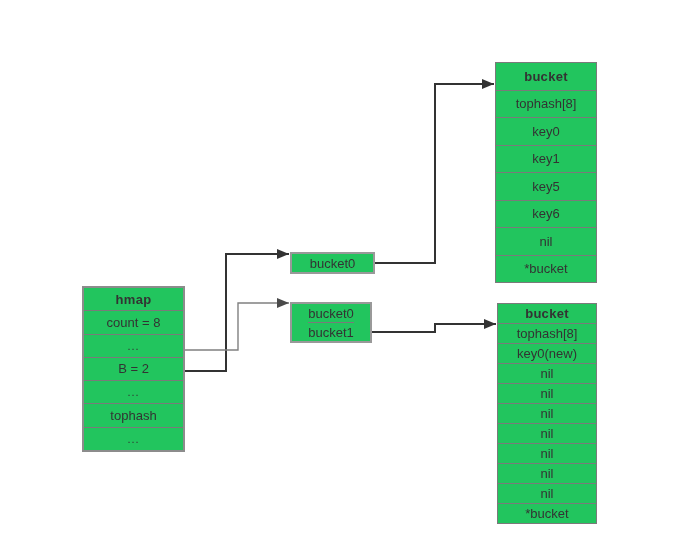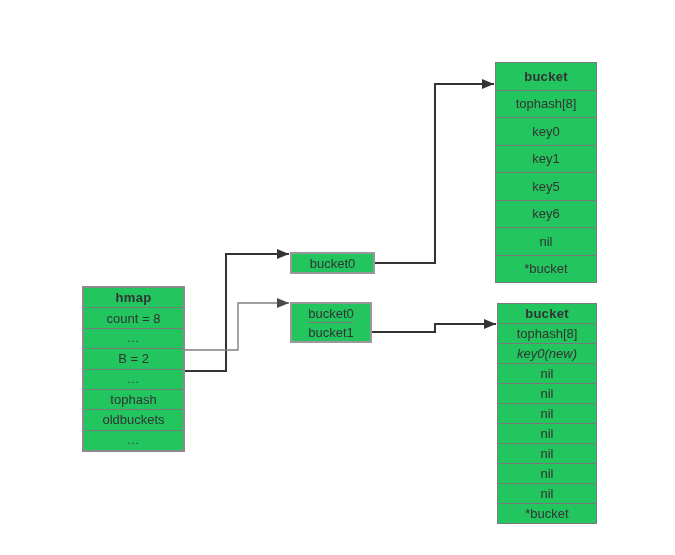--- a/index.html
+++ b/index.html
@@ -27,21 +27,21 @@
     display: flex;
     align-items: center;
     justify-content: center;
     border-top: 1px solid #7a7a7a;
     white-space: nowrap;
     overflow: hidden;
   }
   .tbl .row:first-child { border-top: none; }
   .hdr { font-weight: bold; letter-spacing: 0.3px; }
   .dots { font-size: 11px; letter-spacing: 1px; }
-  .italic { font-style: italic; }
+  .italic { }
 
   
   #hmap { left: 82px; top: 238px; width: 103px; height: 166px; border: 2px solid #8c8c8c; margin-top: 48px; }
 
   
   .ptrbox { border: 2px solid #999999; align-items: center; }
   #old-array { left: 290px; top: 252px; width: 85px; height: 22px; }
   #new-array { left: 290px; top: 302px; width: 82px; height: 41px; }
 
   
@@ -69,21 +69,20 @@
     <polyline points="372,332 435,332 435,324 496,324" fill="none" stroke="#333333" stroke-width="2" marker-end="url(#ah-dark)"></polyline>
   </svg>
 
   <div id="hmap" class="tbl">
     <div class="row hdr">hmap</div>
     <div class="row">count = 8</div>
     <div class="row dots">...</div>
     <div class="row">B = 2</div>
     <div class="row dots">...</div>
     <div class="row">tophash</div>
-    <div class="row">oldbuckets</div>
     <div class="row dots">...</div>
   </div>
 
   <div id="old-array" class="tbl ptrbox">
     <div class="row">bucket0</div>
   </div>
 
   <div id="new-array" class="tbl ptrbox">
     <div class="row">bucket0</div>
     <div class="row">bucket1</div>

